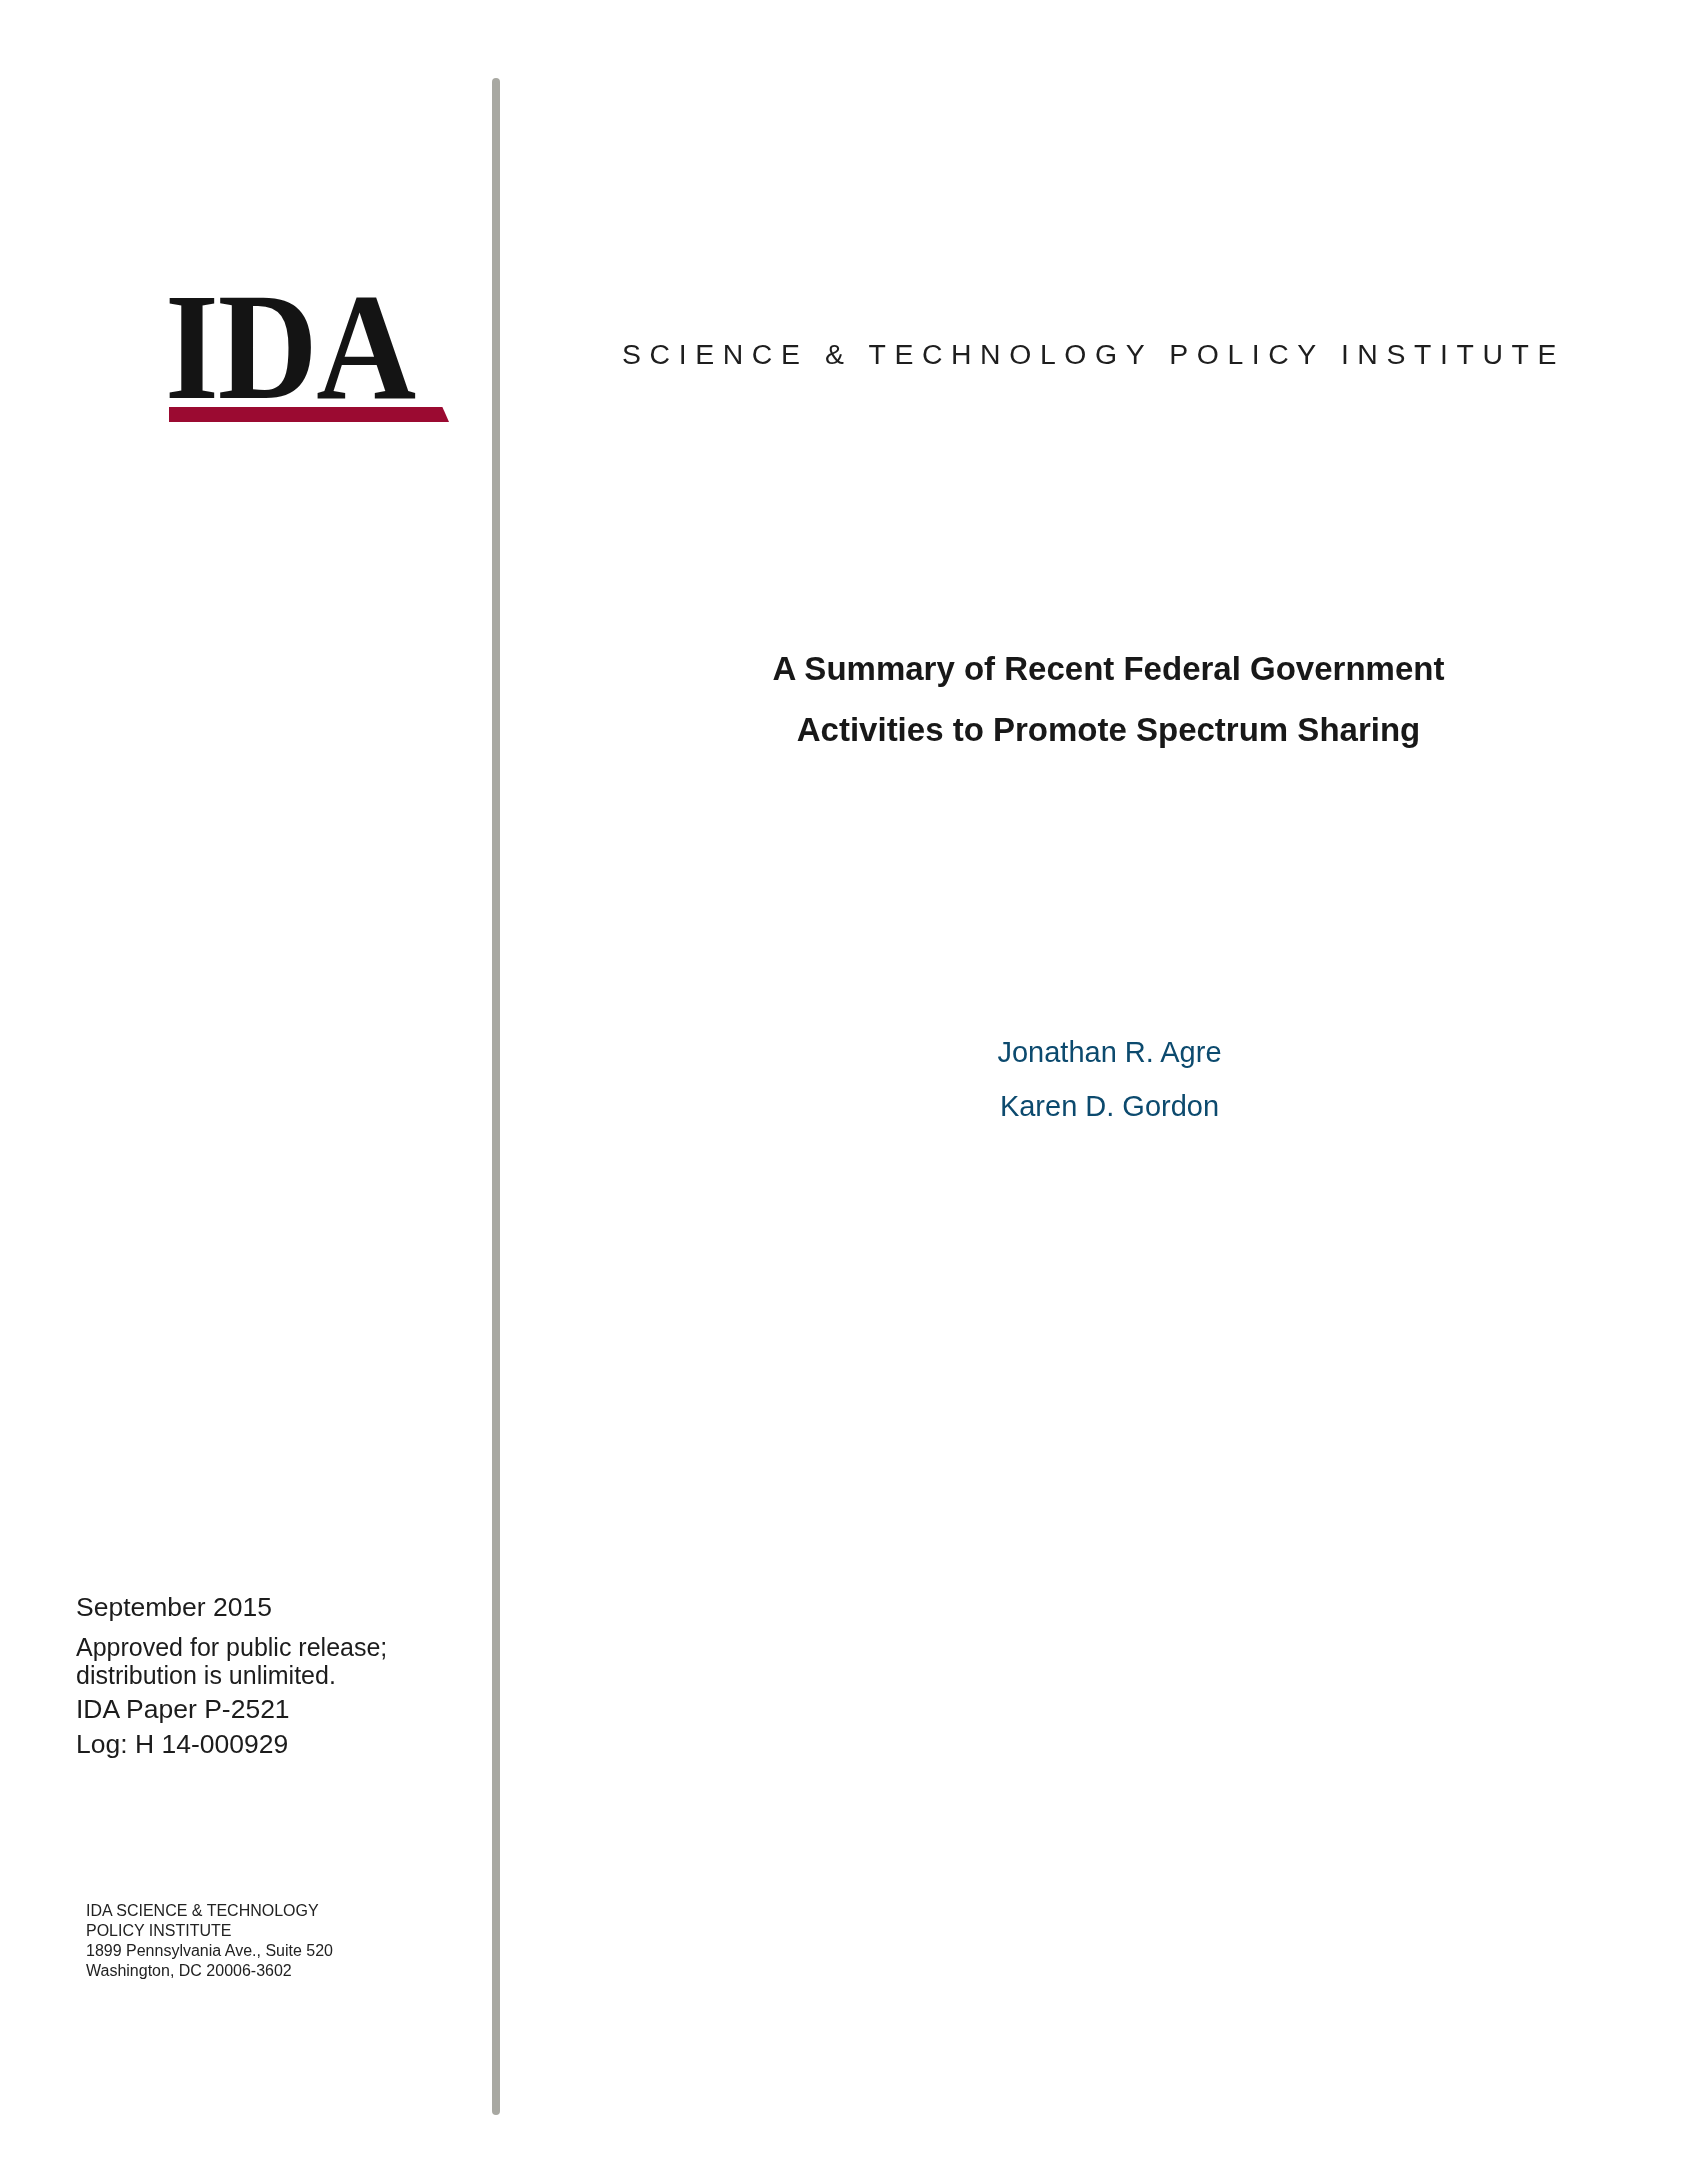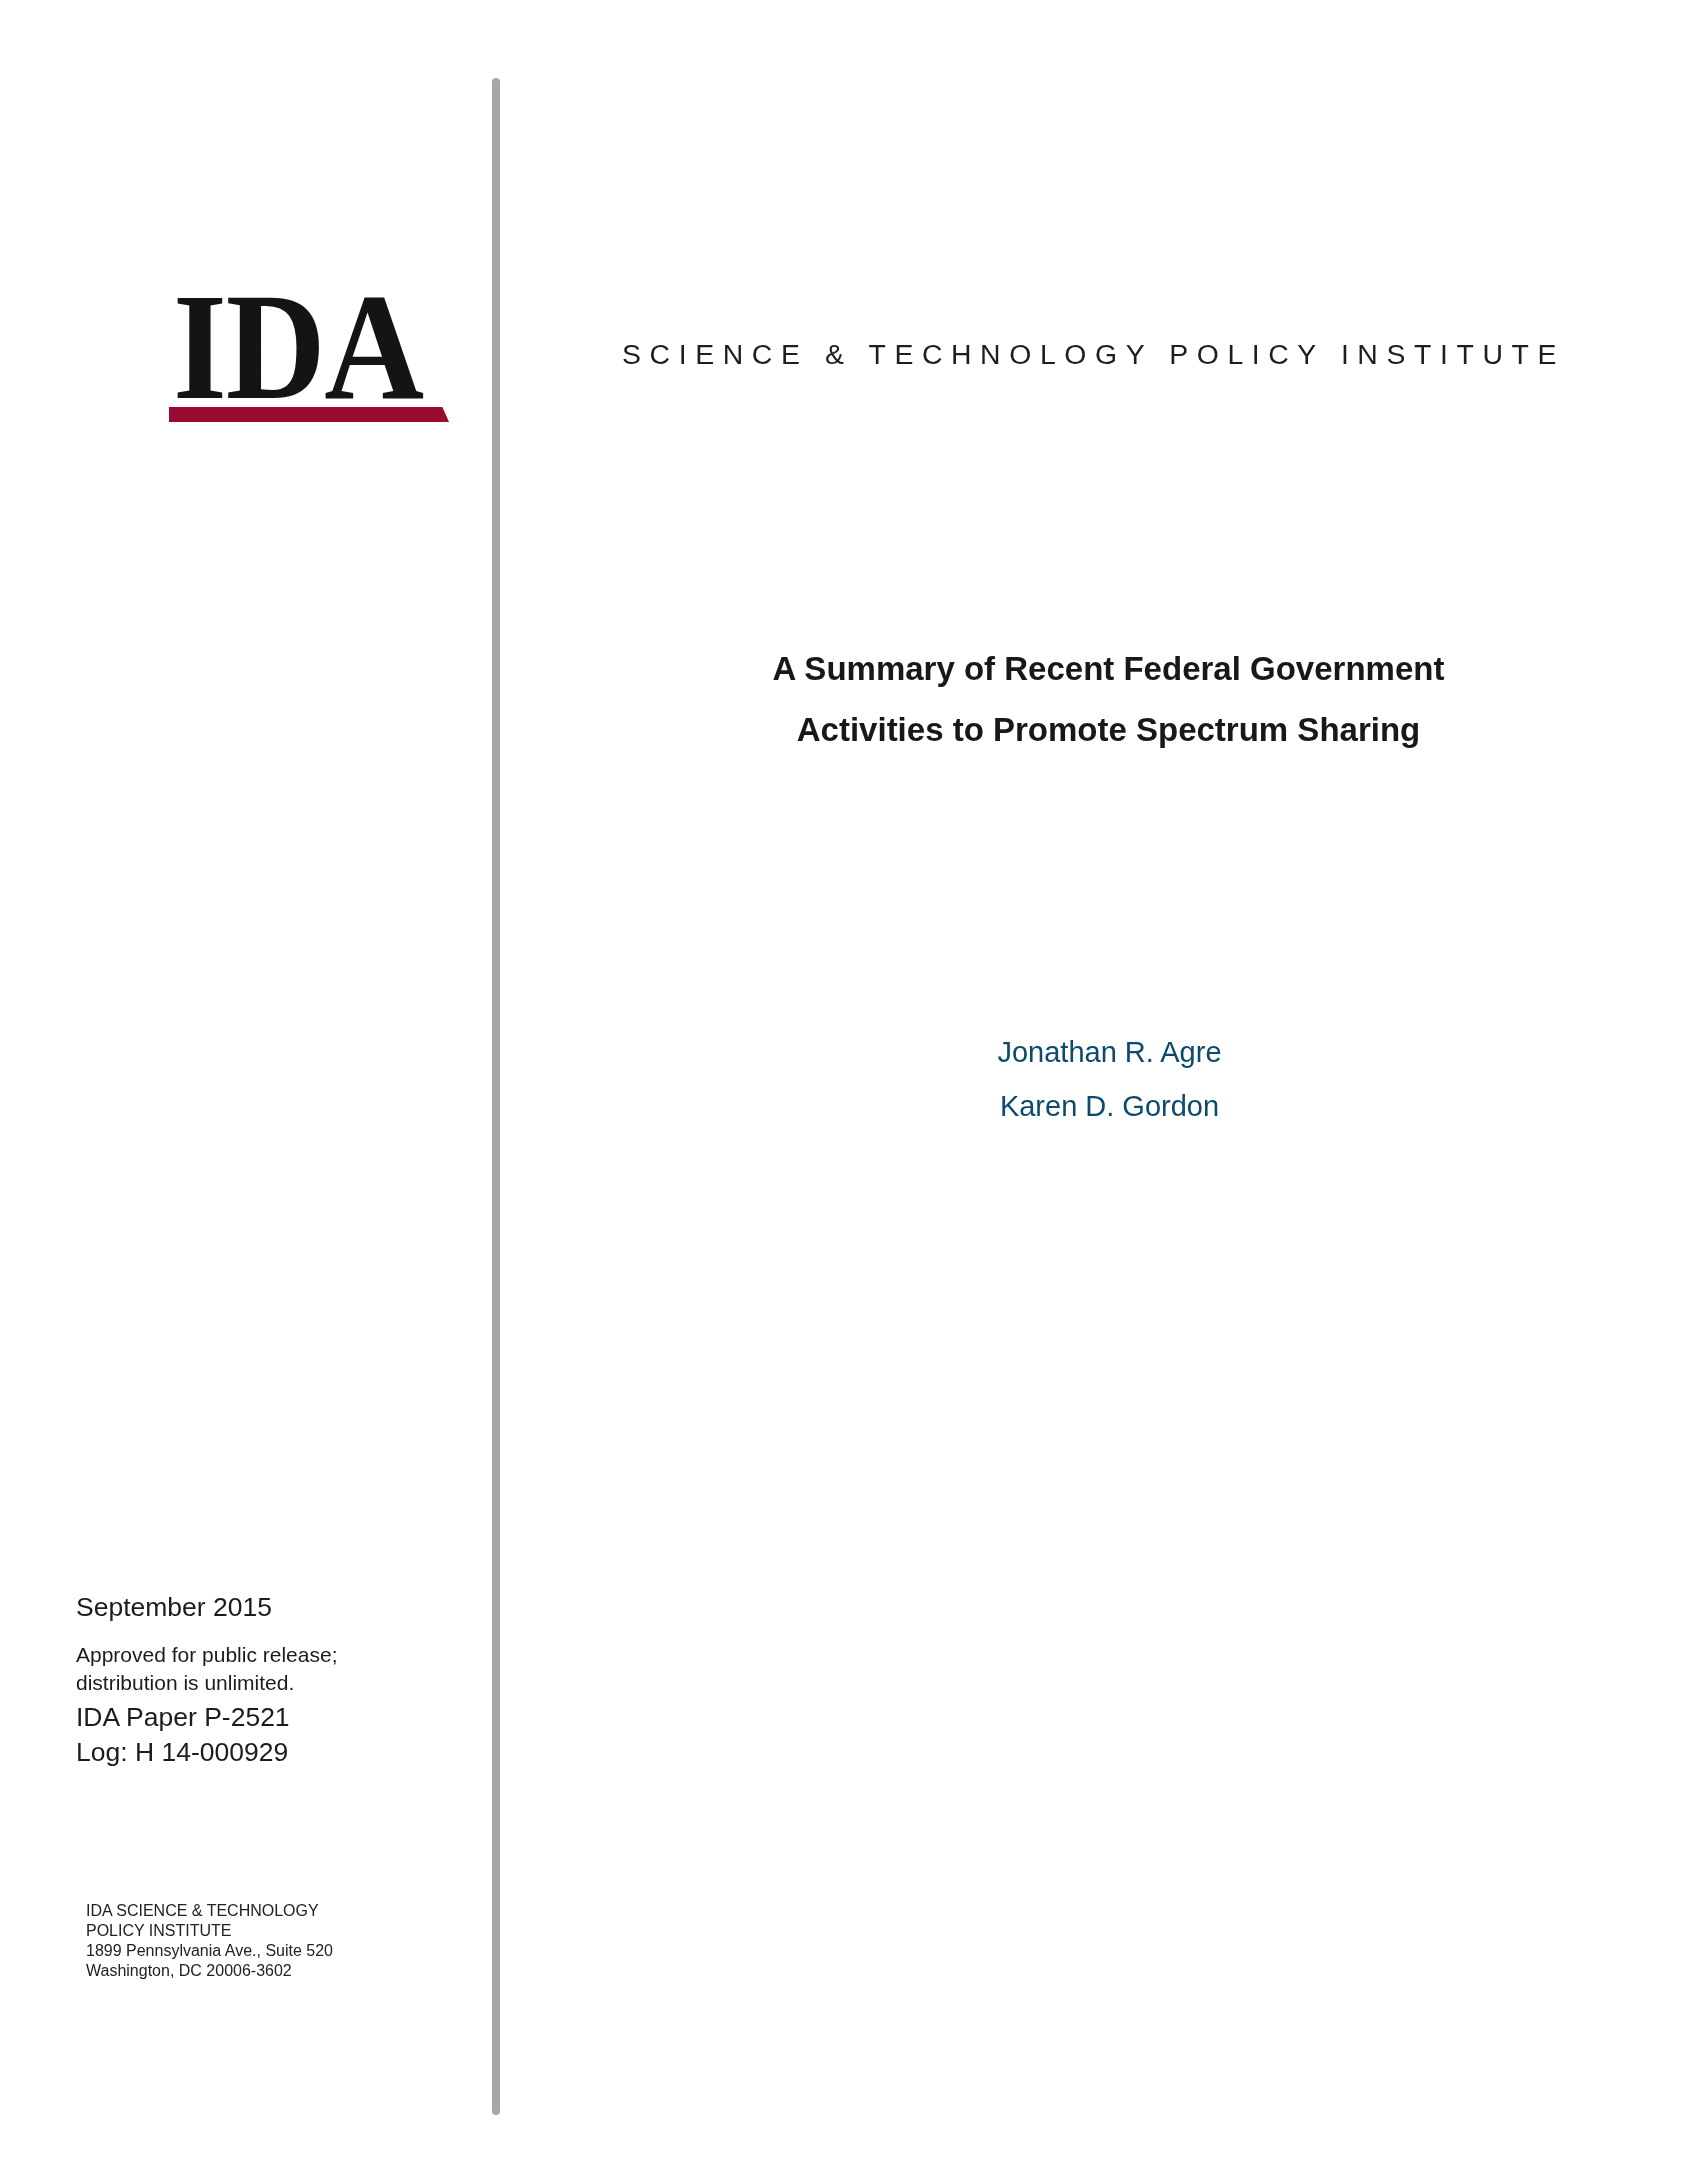--- a/index.html
+++ b/index.html
@@ -13,21 +13,21 @@
     height: 2183px;
     background: #ffffff;
     overflow: hidden;
     font-family: "Liberation Sans", sans-serif;
     color: #1a1a1a;
   }
 
   
   .logo {
     position: absolute;
-    left: 173px;
+    left: 165px;
     top: 271px;
     text-decoration: underline;
   }
   .logo-text {
     display: inline-block;
     font-family: "Liberation Serif", serif;
     font-weight: bold;
     font-size: 152px;
     line-height: 1;
     letter-spacing: -1.3px;
@@ -104,22 +104,22 @@
     width: 410px;
     text-align: left;
     color: #1c1c1c;
   }
   .pub-date, .pub-paper, .pub-log {
     font-size: 26.5px;
     line-height: 35px;
   }
   .pub-paper { margin-top: 2.6px; }
   .pub-release {
-    margin-top: 16px;
-    font-size: 21px;
+    margin-top: 8px;
+    font-size: 25px;
     line-height: 28.4px;
   }
   .footer-block {
     position: absolute;
     left: 86px;
     top: 1901px;
     width: 410px;
     text-align: left;
     font-size: 16px;
     line-height: 20px;

